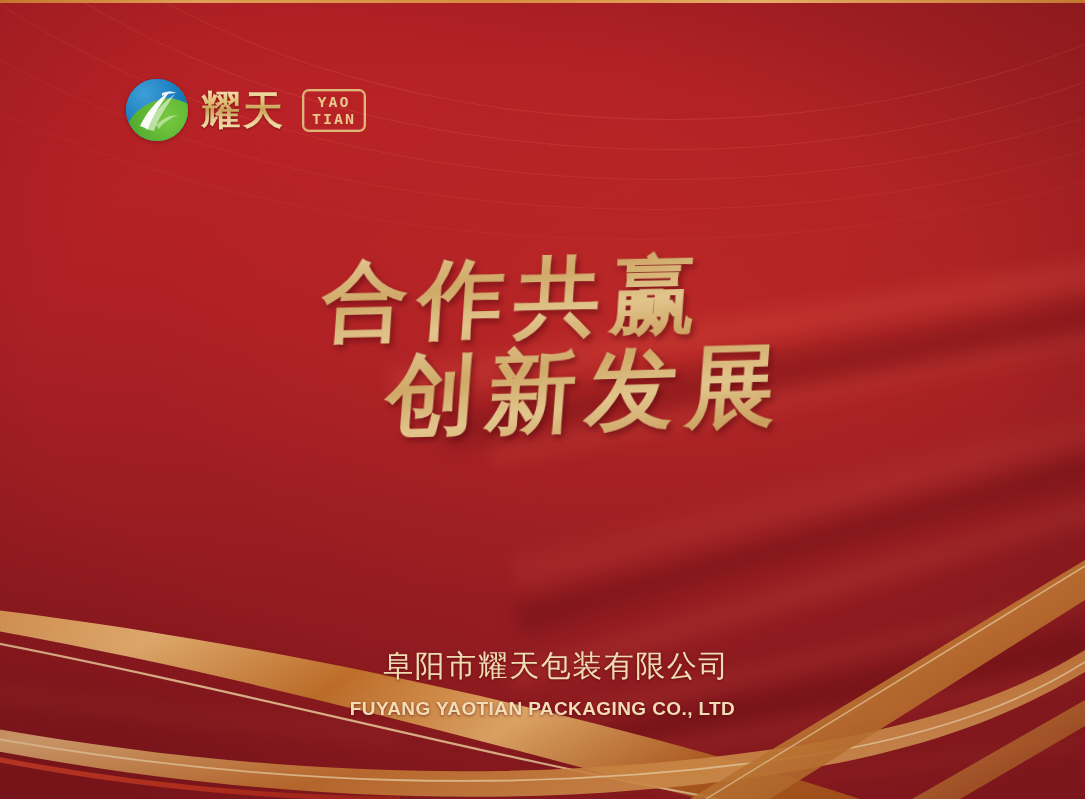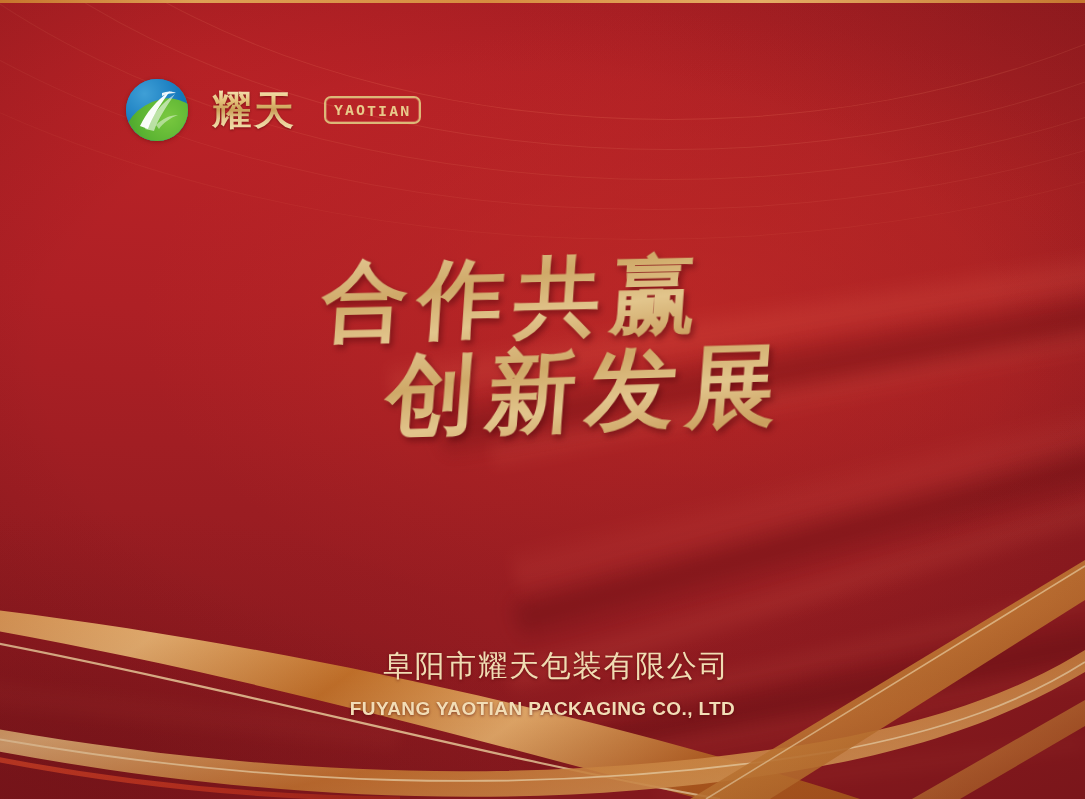--- a/index.html
+++ b/index.html
@@ -95,21 +95,21 @@
     pointer-events: none;
   }
 
   
   .logo-lockup {
     position: absolute;
     left: 126px;
     top: 74px;
     display: flex;
     align-items: center;
-    gap: 24px;
+    gap: 13px;
     height: 72px;
   }
   .logo-mark {
     position: relative;
     width: 62px;
     height: 62px;
     border-radius: 50%;
     overflow: hidden;
     background: linear-gradient(135deg, #1d7fc4 0%, #1577bd 42%, #2f93d0 50%, #4aa93c 58%, #5cb734 100%);
     box-shadow: 0 1px 4px rgba(60,0,0,0.35);
@@ -143,21 +143,21 @@
     text-shadow: none;
     filter: drop-shadow(0 1px 1px rgba(80,6,10,0.55));
     white-space: nowrap;
   }
 
   .brand-badge {
     border: 2px solid #dcb877;
     border-radius: 7px;
     padding: 4px 8px 3px;
     display: flex;
-    flex-direction: row;
+    flex-direction: column;
     align-items: center;
     justify-content: center;
     line-height: 1;
     margin-left: 4px;
     box-shadow: inset 0 0 0 1px rgba(255,230,180,0.25);
   }
   .badge-line {
     font-family: "DejaVu Sans Mono", "Liberation Mono", monospace;
     font-size: 15px;
     font-weight: 700;

